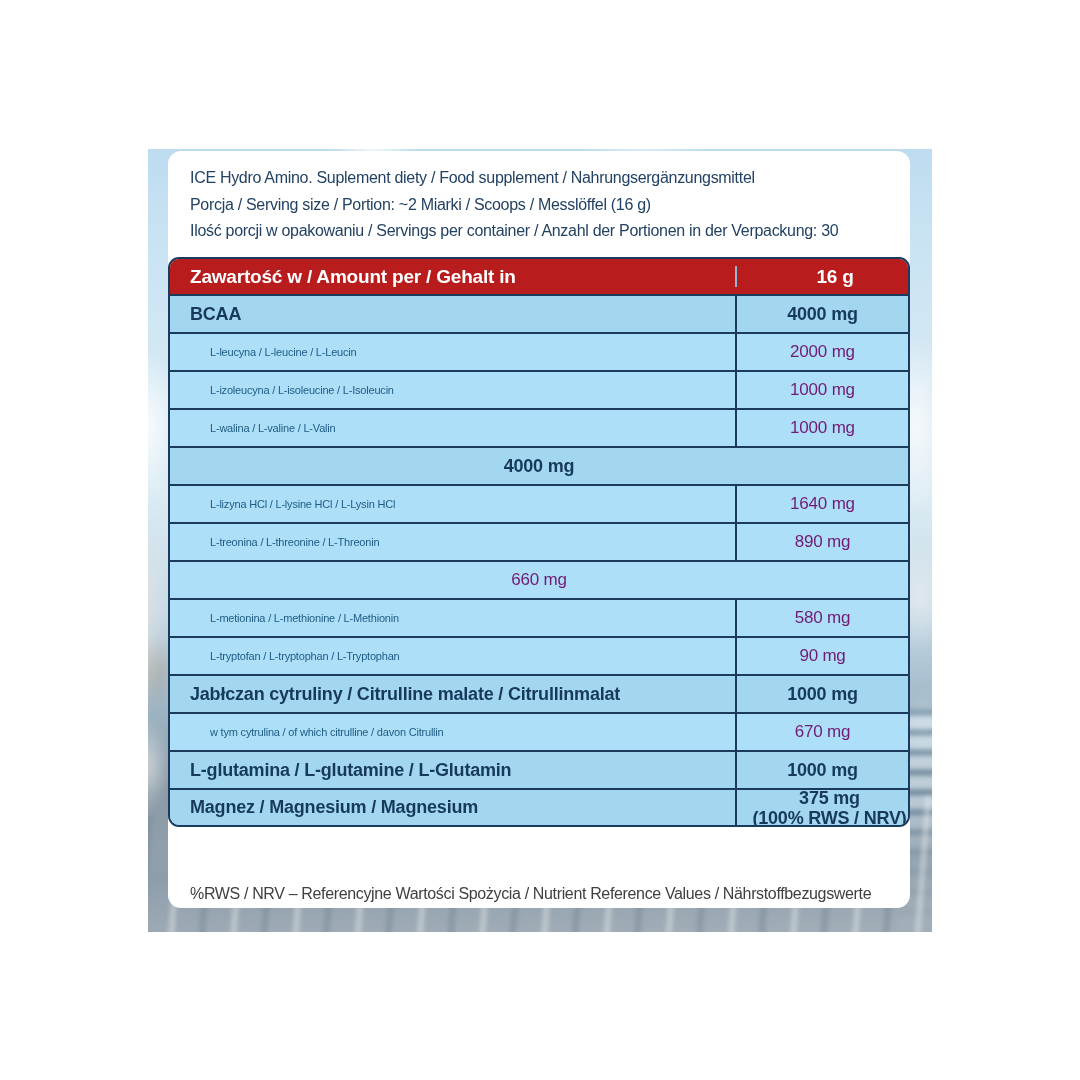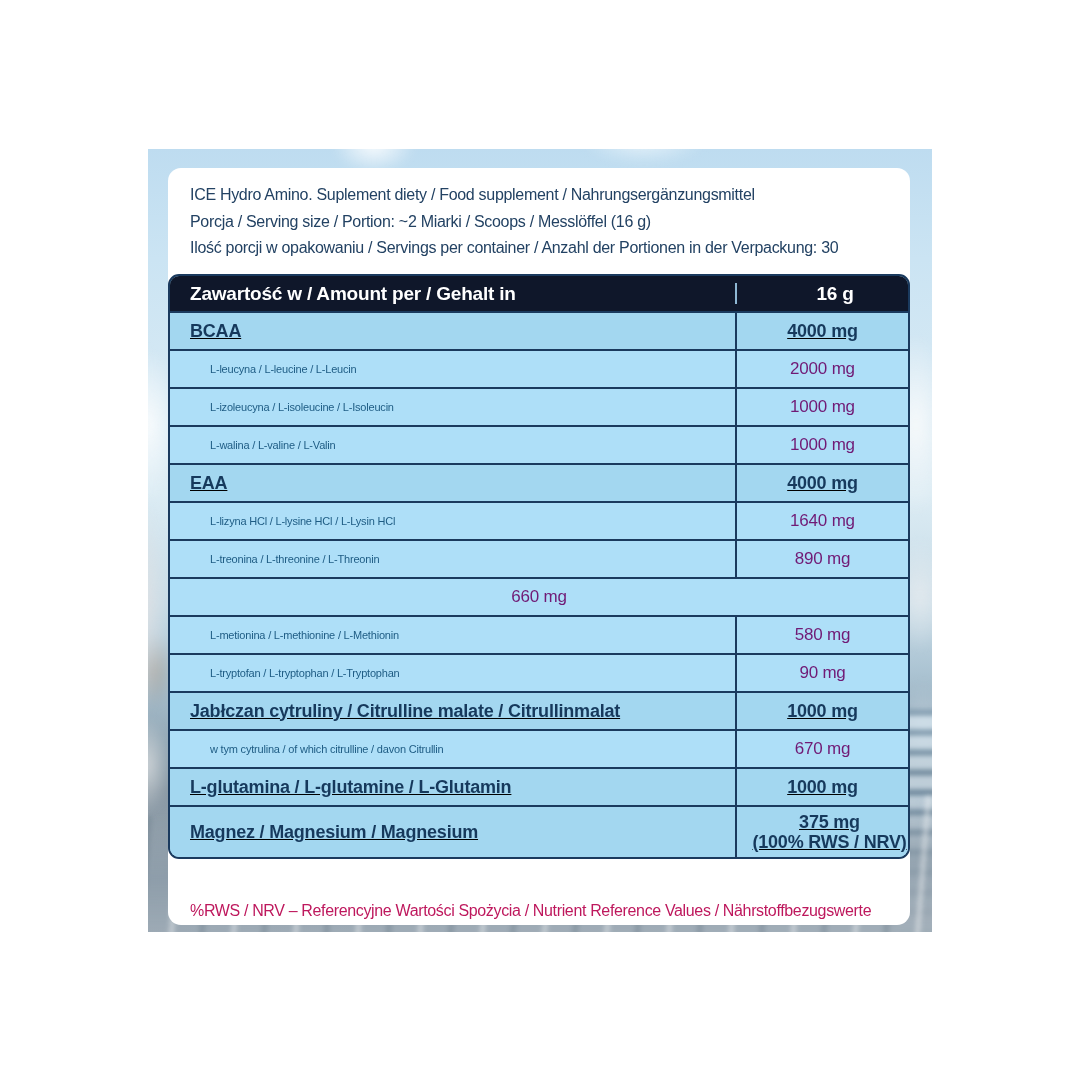--- a/index.html
+++ b/index.html
@@ -52,21 +52,21 @@
         rgba(255,255,255,0.50) 0 4px, rgba(255,255,255,0) 4px 30px,
         rgba(104,122,136,0.45) 30px 35px, rgba(104,122,136,0) 35px 62px),
       linear-gradient(180deg, rgba(148,164,176,0) 0%, rgba(140,156,169,0.85) 45%, rgba(163,175,185,0.95) 100%);
     filter: blur(2.5px);
     transform: rotate(-1.5deg);
   }
 
   
   .panel {
     position: absolute;
-    left: 168px; top: 168px;
+    left: 168px; top: 151px;
     width: 742px; height: 757px;
     background: #ffffff;
     border-radius: 13px;
   }
 
   .intro { position: absolute; top: 0; left: 0; right: 0; padding: 18px 20px 0 22px; }
   .intro p {
     margin: 0 0 9px 0;
     font-size: 16px; line-height: 17.5px;
     letter-spacing: -0.3px;
@@ -80,21 +80,21 @@
     left: 0; top: 106px; width: 742px;
     border: 2px solid #1a3a5e;
     border-radius: 11px;
     overflow: hidden;
     background: #aedff8;
   }
   .thead {
     position: relative;
     display: flex; align-items: center;
     height: 35px;
-    background: #0f172a;
+    background: #b91c1c;
     color: #ffffff;
   }
   .thead::after {
     content: ""; position: absolute;
     left: 565px; top: 7px; bottom: 7px; width: 2px;
     background: #8fb8d4;
   }
   .thead .h1 {
     flex: 0 0 567px; padding-left: 20px;
     font-size: 19px; font-weight: bold; letter-spacing: -0.2px;
@@ -121,32 +121,32 @@
     white-space: nowrap;
   }
   .row .c2 {
     flex: 1;
     display: flex; align-items: center; justify-content: center;
     text-align: center;
     font-size: 17px; color: #701a75;
     letter-spacing: -0.2px;
     white-space: nowrap;
   }
-  .row.group { background: #a3d7f0; text-decoration: underline; }
+  .row.group { background: #a3d7f0; }
   .row.group .c1 { padding-left: 20px; font-weight: bold; font-size: 18px; color: #16395c; }
   .row.group .c2 { font-weight: bold; font-size: 18px; color: #16395c; }
-  .row.tall { height: 52px; }
+  .row.tall { height: 37px; }
   .row.tall .c2 { flex-direction: column; line-height: 20px; margin-left: 14px; }
 
   .footnote {
     position: absolute;
     left: 22px; right: 20px; top: 729px; height: 28px;
     display: flex; align-items: center;
     font-size: 16px; letter-spacing: -0.35px;
-    color: #be185d;
+    color: #404040;
     white-space: nowrap;
   }
 </style>
 </head>
 <body>
 
 <div class="photo">
   <div class="blobs"></div>
   <div class="bands"></div>
   <div class="water"></div>
@@ -177,21 +177,20 @@
     </div>
     <div class="row">
       <div class="c1">L-izoleucyna / L-isoleucine / L-Isoleucin</div>
       <div class="c2">1000 mg</div>
     </div>
     <div class="row">
       <div class="c1">L-walina / L-valine / L-Valin</div>
       <div class="c2">1000 mg</div>
     </div>
     <div class="row group">
-      <div class="c1">EAA</div>
       <div class="c2">4000 mg</div>
     </div>
     <div class="row">
       <div class="c1">L-lizyna HCl / L-lysine HCl / L-Lysin HCl</div>
       <div class="c2">1640 mg</div>
     </div>
     <div class="row">
       <div class="c1">L-treonina / L-threonine / L-Threonin</div>
       <div class="c2">890 mg</div>
     </div>

